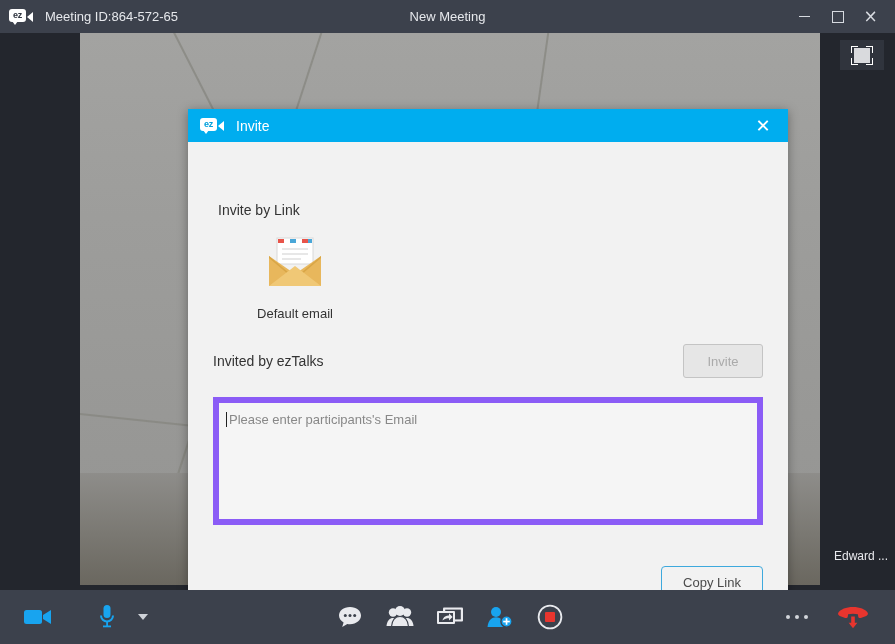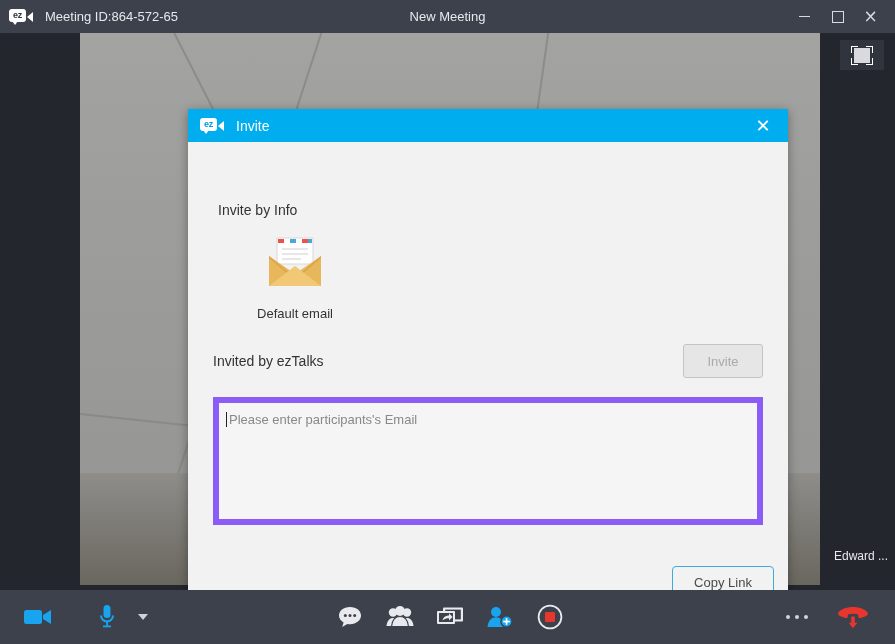--- a/index.html
+++ b/index.html
@@ -327,21 +327,21 @@
     font-size: 13px;
     color: #888888;
   }
 
   .dlg-footer {
     position: absolute;
     left: 0; bottom: 14px;
     width: 600px;
     display: flex;
     justify-content: flex-end;
-    padding-right: 14px;
+    padding-right: 25px;
     box-sizing: border-box;
   }
   .btn-outline {
     width: 100px; height: 30px;
     border: 1px solid #3ea9dd;
     border-radius: 4px;
     background: #f2f2f2;
     color: #4a4a4a;
     font-size: 13px;
     font-family: "Liberation Sans", sans-serif;
@@ -446,21 +446,21 @@
           <span class="cam"></span>
         </div>
         <div class="dlg-title">Invite</div>
         <div class="dlg-close">
           <span>✕</span>
         </div>
       </div>
 
       <div class="dlg-body">
 
-        <div class="sec-label">Invite by Info</div>
+        <div class="sec-label">Invite by Link</div>
 
         <div class="mail-opts">
 
           <div class="mail-opt">
             <div class="mail-ico">
               <svg width="64" height="56" viewBox="0 0 64 56">
                 <rect x="14" y="4" width="36" height="26" fill="#ffffff" stroke="#d8d8d8" stroke-width="1"></rect>
                 <g>
                   <rect x="15" y="5" width="6" height="4" fill="#e8544a"></rect>
                   <rect x="21" y="5" width="6" height="4" fill="#ffffff"></rect>

